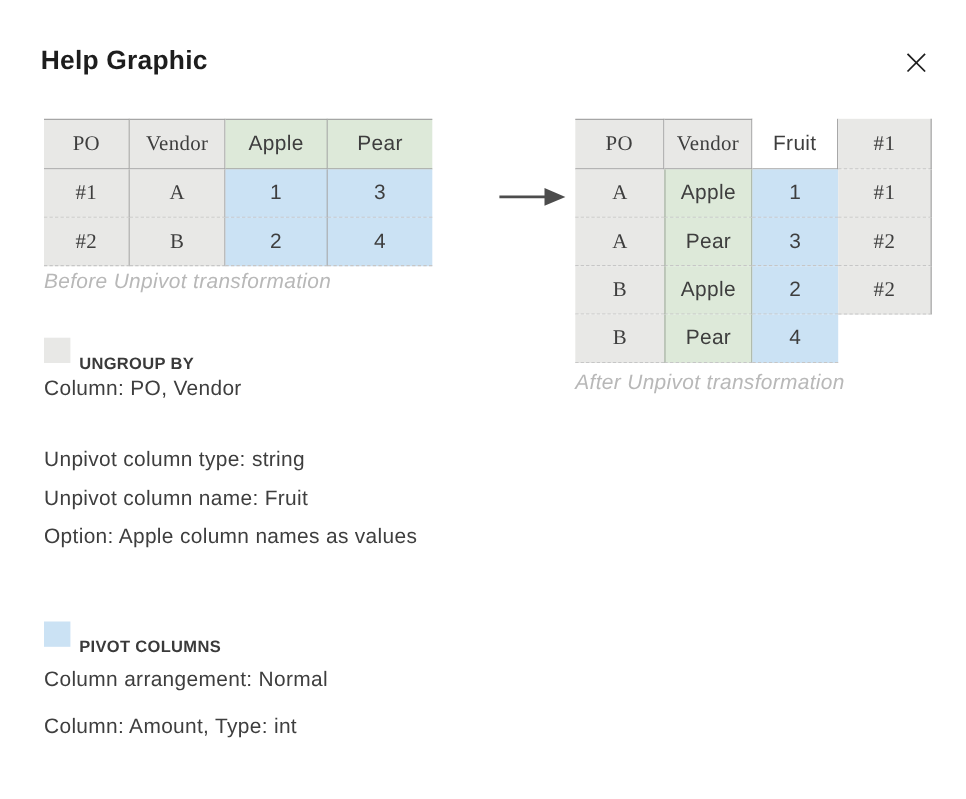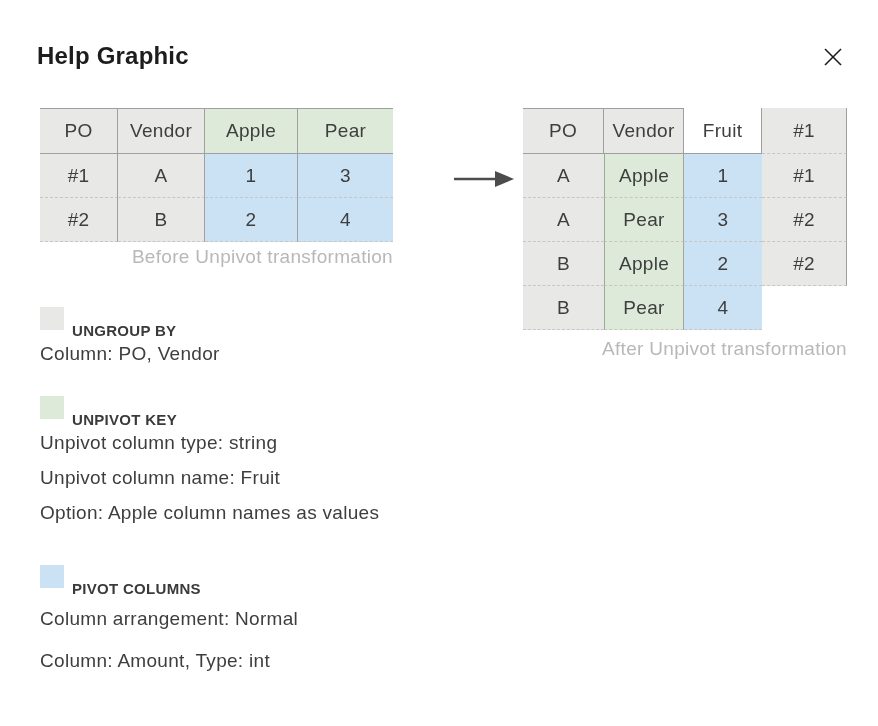--- a/index.html
+++ b/index.html
@@ -51,28 +51,29 @@
     display: grid;
   }
   .cell {
     display: flex;
     align-items: center;
     justify-content: center;
     font-size: 19px;
     color: var(--text-color);
     letter-spacing: 0.3px;
   }
-  .bg-ungroup { background: var(--ungroup-fill); }
+  .bg-ungroup { background: var(--ungroup-fill); font-family: Liberation Serif, serif; }
   .bg-key     { background: var(--key-fill); }
   .bg-pivot   { background: var(--pivot-fill); }
   .bg-plain   { background: var(--plain-fill); }
   .table-caption {
     position: absolute;
-    text-align: right;
+    text-align: left;
     font-size: 19px;
+    font-style: italic;
     color: var(--caption-color);
     letter-spacing: 0.3px;
   }
   .transform-arrow {
     position: absolute;
     left: 453px;
     top: 168px;
   }
   .legend-section {
     position: absolute;
@@ -169,24 +170,20 @@
 
   <div id="legend">
       <div class="legend-section" style="top: 306px;">
         <div class="legend-header">
           <div class="legend-swatch bg-ungroup"></div>
           <span class="legend-title">UNGROUP BY</span>
         </div>
         <div class="legend-line">Column: PO, Vendor</div>
       </div>
       <div class="legend-section" style="top: 395px;">
-        <div class="legend-header">
-          <div class="legend-swatch bg-key"></div>
-          <span class="legend-title">UNPIVOT KEY</span>
-        </div>
         <div class="legend-line">Unpivot column type: string</div>
         <div class="legend-line">Unpivot column name: Fruit</div>
         <div class="legend-line">Option: Apple column names as values</div>
       </div>
       <div class="legend-section wide-gap" style="top: 564px;">
         <div class="legend-header">
           <div class="legend-swatch bg-pivot"></div>
           <span class="legend-title">PIVOT COLUMNS</span>
         </div>
         <div class="legend-line">Column arrangement: Normal</div>

